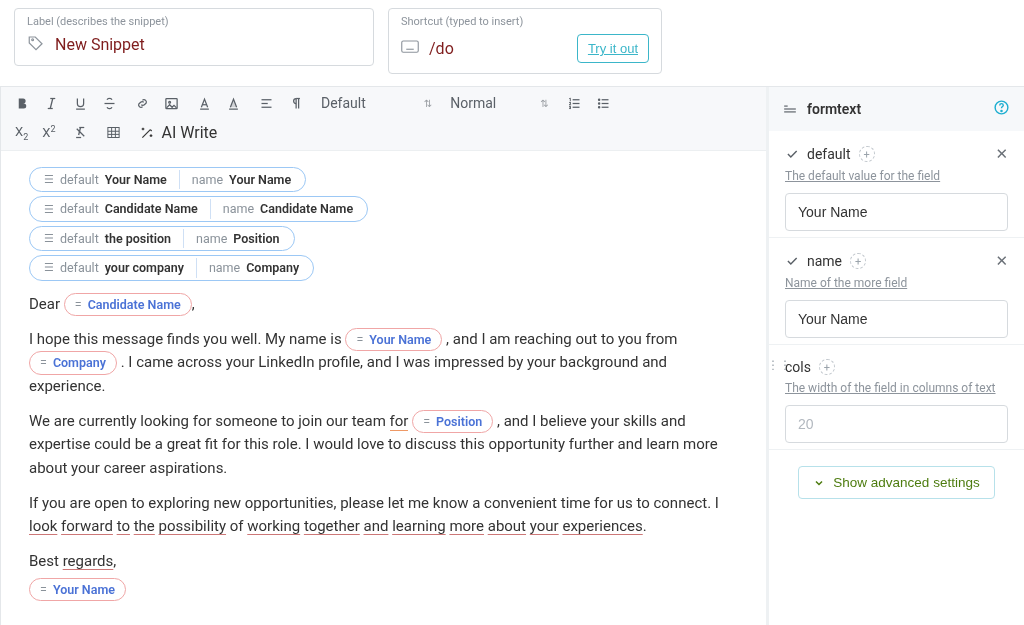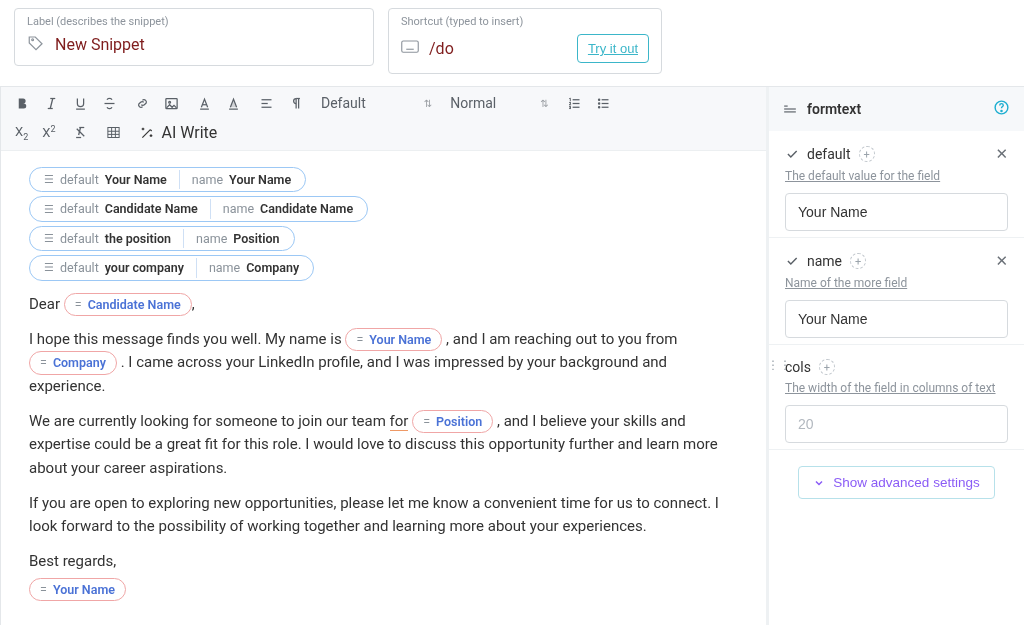--- a/index.html
+++ b/index.html
@@ -43,35 +43,35 @@
 .pill .picon { font-size: 11px; color: #8a929a; }
 .pill .k { color: #8a929a; }
 .pill .v { font-weight: 600; color: #333; }
 .pill-half { display: inline-flex; align-items: center; gap: 6px; padding: 0 6px; }
 .pill-div { width: 1px; align-self: stretch; background: #cfe0f5; }
 .para { margin: 12px 0; }
 .ref { display: inline-flex; align-items: center; border: 1px solid #f0a6a6; background: #fff; border-radius: 14px; padding: 1px 10px; font-size: 12.5px; color: #4a72d6; gap: 6px; vertical-align: baseline; }
 .ref .eq { color: #8a929a; }
 .ref .nm { font-weight: 600; }
 .uline-r { border-bottom: 1.5px solid #e96; }
-.sp { text-decoration-style: solid; text-decoration-color: #c77; text-decoration-thickness: 1px; text-underline-offset: 3px; }
+.sp { text-decoration: underline; text-decoration-style: solid; text-decoration-color: #c77; text-decoration-thickness: 1px; text-underline-offset: 3px; }
 
 
 .side-head { background: #f6f8fa; padding: 12px 14px; display: flex; align-items: center; gap: 10px; }
 .side-head .lbl { font-weight: 600; color: #333; font-size: 14px; }
 .side-head .help { margin-left: auto; color: #1daed0; }
 .s-section { padding: 14px 16px 6px; border-bottom: 1px solid #eef1f3; }
 .s-row1 { display: flex; align-items: center; gap: 8px; }
 .s-name { font-size: 14px; color: #333; }
 .s-plus { width: 16px; height: 16px; border-radius: 50%; border: 1px dashed #c0c6cc; color: #9aa3ab; display: inline-flex; align-items: center; justify-content: center; font-size: 11px; }
 .s-x { margin-left: auto; color: #6b7178; font-size: 15px; cursor: pointer; }
 .s-desc { font-size: 12px; color: #8d949c; margin: 6px 0 10px; text-decoration: underline; }
 .s-input { width: 100%; border: 1px solid #d6dade; border-radius: 4px; padding: 10px 12px; font-size: 14px; color: #333; }
 .s-input::placeholder { color: #b2b8bf; }
-.s-adv { margin: 16px auto; display: flex; align-items: center; gap: 8px; border: 1px solid #b7e1ea; color: #8b5cf6; background: #fff; padding: 8px 14px; border-radius: 4px; font-size: 13.5px; cursor: pointer; width: fit-content; }
+.s-adv { margin: 16px auto; display: flex; align-items: center; gap: 8px; border: 1px solid #b7e1ea; color: #4d7c0f; background: #fff; padding: 8px 14px; border-radius: 4px; font-size: 13.5px; cursor: pointer; width: fit-content; }
 </style>
 </head>
 <body>
 
 <div class="top-row">
   <div class="field-box label">
     <div class="field-caption">Label (describes the snippet)</div>
     <div class="field-content">
       <span class="field-icon">
         <svg width="18" height="18" viewBox="0 0 24 24" fill="none" stroke="currentColor" stroke-width="1.6">

